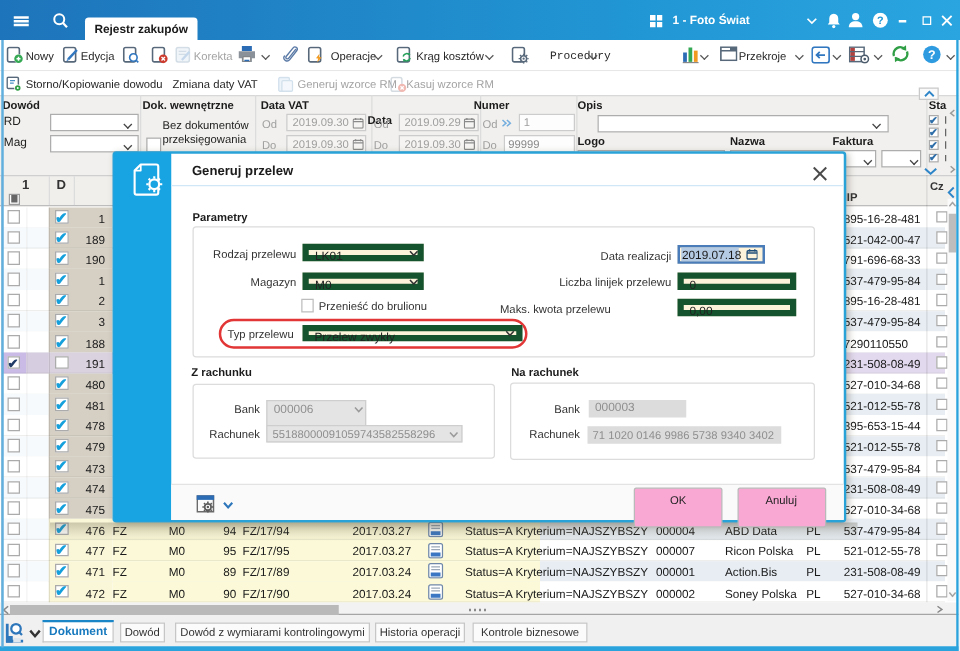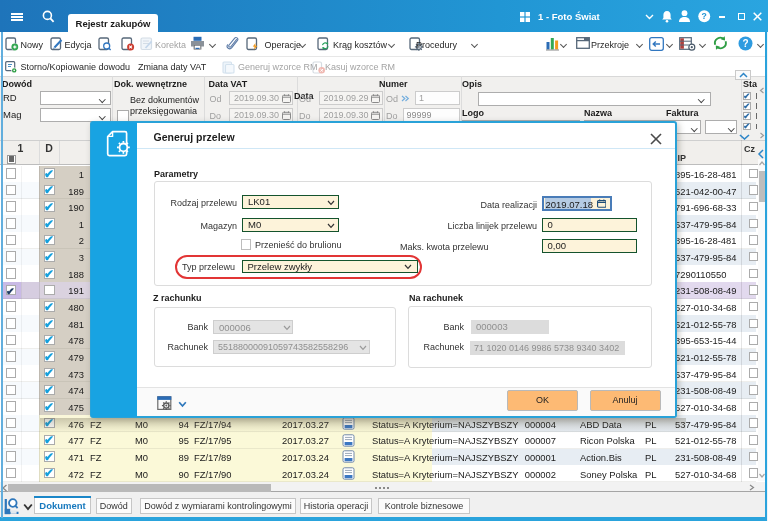--- a/index.html
+++ b/index.html
@@ -37,24 +37,24 @@
 .nip{position:absolute;left:675px;top:3.4px;font-size:9.4px;color:#1a1a1a;white-space:nowrap;}
 .rtxt{position:absolute;top:3.4px;font-size:9.4px;color:#1a1a1a;white-space:nowrap;}
 
 #hscroll{left:0;top:481.8px;width:768px;height:9.5px;background:#f2f2f2;}
 
 #tabbar{left:0;top:491.3px;width:768px;height:26px;background:#f0f0f0;border-top:1.2px solid #a5a5a5;}
 .btab{position:absolute;top:497.5px;height:16.5px;background:#fbfbfb;border:1px solid #c6c6c6;font-size:9px;color:#333;text-align:center;}
 
 #modal{left:90px;top:121px;width:587px;height:297px;background:#fff;border:2px solid #29a2d8;border-radius:3px;box-shadow:2px 2px 6px rgba(70,65,50,0.3);}
 .mlbl{position:absolute;font-size:9px;color:#333;white-space:nowrap;}
-.ycombo{position:absolute;background:#fdf3da;border:1px solid #14532d;font-size:9.5px;color:#222;}
+.ycombo{position:absolute;background:#fdf3da;border:5px solid #14532d;font-size:9.5px;color:#222;}
 .grp{position:absolute;border:1px solid #dcdcdc;border-radius:3px;}
 .dis{position:absolute;background:#e4e4e4;border:1px solid #cecece;color:#8f8f8f;font-size:9.5px;}
-.mbtn{position:absolute;top:0;height:21px;background:#fdba74;border:1px solid #b9b9b9;border-radius:2px;font-size:9px;color:#222;text-align:center;line-height:19px;}
+.mbtn{position:absolute;top:0;height:32px;background:#f9a8d4;border:1px solid #b9b9b9;border-radius:2px;font-size:9px;color:#222;text-align:center;line-height:19px;}
 </style></head>
 <body>
 
 <div class="abs" id="title"></div>
 <div class="abs" id="tab">Rejestr zakupów</div>
 
 <div class="abs" style="left:10.5px;top:12.5px;width:12.5px;height:2px;background:#fff;"></div>
 <div class="abs" style="left:10.5px;top:15.7px;width:12.5px;height:2px;background:#fff;"></div>
 <div class="abs" style="left:10.5px;top:18.9px;width:12.5px;height:2px;background:#fff;"></div>
 
@@ -170,21 +170,21 @@
           <line x1="0" y1="2.9" x2="0" y2="4"></line>
           <line x1="-2.9" y1="0" x2="-4" y2="0"></line>
           <line x1="2.9" y1="0" x2="4" y2="0"></line>
           <line x1="-2.1" y1="-2.1" x2="-2.9" y2="-2.9"></line>
           <line x1="2.1" y1="2.1" x2="2.9" y2="2.9"></line>
           <line x1="-2.1" y1="2.1" x2="-2.9" y2="2.9"></line>
           <line x1="2.1" y1="-2.1" x2="2.9" y2="-2.9"></line>
         </g>
       </g>
     </svg>
-<div class="tbt" style="left:416px;">Procedury</div>
+<div class="tbt" style="left:440px;font-family:Liberation Mono, monospace;">Procedury</div>
 <div class="dchev" style="left:471.5px;top:42px;"></div>
 
 <svg class="abs" style="left:546px;top:35.5px;" width="13" height="15" viewBox="0 0 13 15">
       <rect x="0.5" y="6" width="3" height="7.5" fill="#2b6cb5"></rect>
       <rect x="4.8" y="2" width="3" height="11.5" fill="#34a853"></rect>
       <rect x="9.1" y="4.5" width="3" height="9" fill="#f29a1f"></rect>
       <line x1="0" y1="14" x2="13" y2="14" stroke="#888" stroke-width="1"></line>
     </svg>
 <div class="dchev" style="left:561px;top:42px;"></div>
 
@@ -807,21 +807,21 @@
       <line x1="7.2" y1="0.2" x2="7.2" y2="2" stroke="#1f4e79" stroke-width="1.2"></line>
     </svg>
 <div class="mlbl" style="left:400px;top:220.5px;width:137px;text-align:right;">Liczba linijek przelewu</div>
 <div class="ycombo" style="left:541.5px;top:218px;width:95px;height:13.5px;"><span style="margin-left:5px;line-height:12px;display:inline-block;">0</span></div>
 <div class="mlbl" style="left:400px;top:241.5px;width:137px;text-align:left;">Maks. kwota przelewu</div>
 <div class="ycombo" style="left:541.5px;top:239px;width:95px;height:13.5px;"><span style="margin-left:5px;line-height:12px;display:inline-block;">0,00</span></div>
 
 <div class="abs b" style="left:153px;top:292.5px;font-size:9px;color:#1c1c1c;">Z rachunku</div>
 <div class="grp" style="left:154px;top:307px;width:242px;height:60px;"></div>
 <div class="mlbl" style="left:100px;top:321.5px;width:108px;text-align:right;">Bank</div>
-<div class="dis" style="left:213px;top:319.5px;width:80px;height:14px;"><span style="margin-left:5px;line-height:13px;display:inline-block;">000006</span></div>
+<div class="dis" style="left:213px;top:319.5px;width:80px;height:28px;"><span style="margin-left:5px;line-height:13px;display:inline-block;">000006</span></div>
 <svg class="abs" style="left:283px;top:324.5px;" width="8" height="6" viewBox="0 0 8 6">
       <polyline points="1,1 4,4.3 7,1" fill="none" stroke="#9a9a9a" stroke-width="1.2"></polyline>
     </svg>
 <div class="mlbl" style="left:100px;top:342px;width:108px;text-align:right;">Rachunek</div>
 <div class="dis" style="left:213px;top:339.5px;width:157px;height:14px;font-size:9px;white-space:nowrap;overflow:hidden;"><span style="margin-left:4px;line-height:13px;display:inline-block;">55188000091059743582558296</span></div>
 <svg class="abs" style="left:359px;top:344.5px;" width="8" height="6" viewBox="0 0 8 6">
       <polyline points="1,1 4,4.3 7,1" fill="none" stroke="#9a9a9a" stroke-width="1.2"></polyline>
     </svg>
 <div class="abs b" style="left:409px;top:293px;font-size:9px;color:#1c1c1c;">Na rachunek</div>
 <div class="grp" style="left:408px;top:306px;width:244px;height:62px;"></div>

